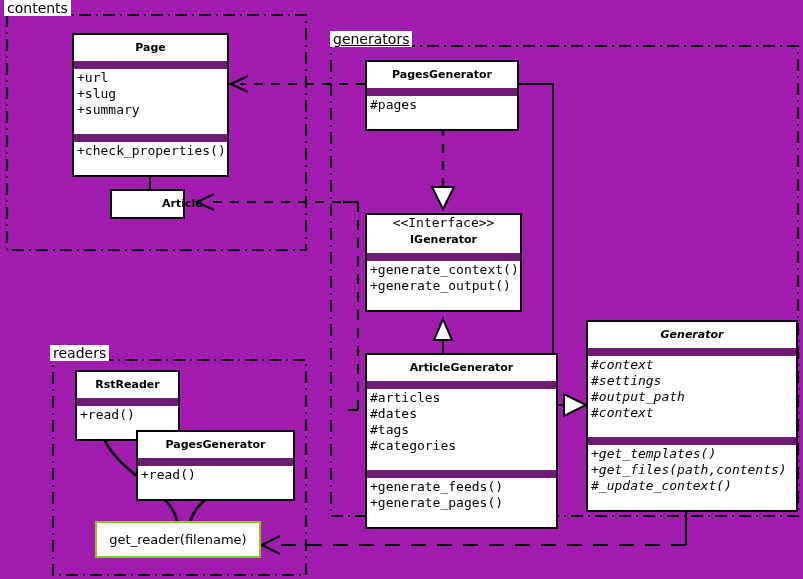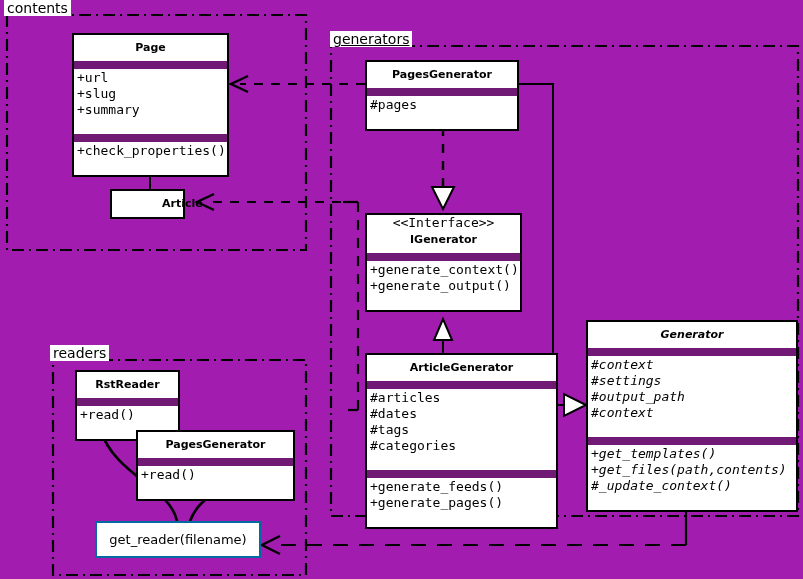--- a/index.html
+++ b/index.html
@@ -67,21 +67,21 @@
   .uml-member {
     font-family: "DejaVu Sans Mono", monospace;
     font-size: 13px;
     color: #000000;
     line-height: 16px;
     white-space: nowrap;
     text-align: left;
   }
   .plain-box {
     position: absolute;
-    border: 2px solid #0369a1;
+    border: 2px solid #84cc16;
     background: #ffffff;
     box-sizing: border-box;
     display: flex;
     align-items: center;
     justify-content: center;
     z-index: 5;
   }
   .plain-box-label {
     font-family: "DejaVu Sans", sans-serif;
     font-size: 13px;

